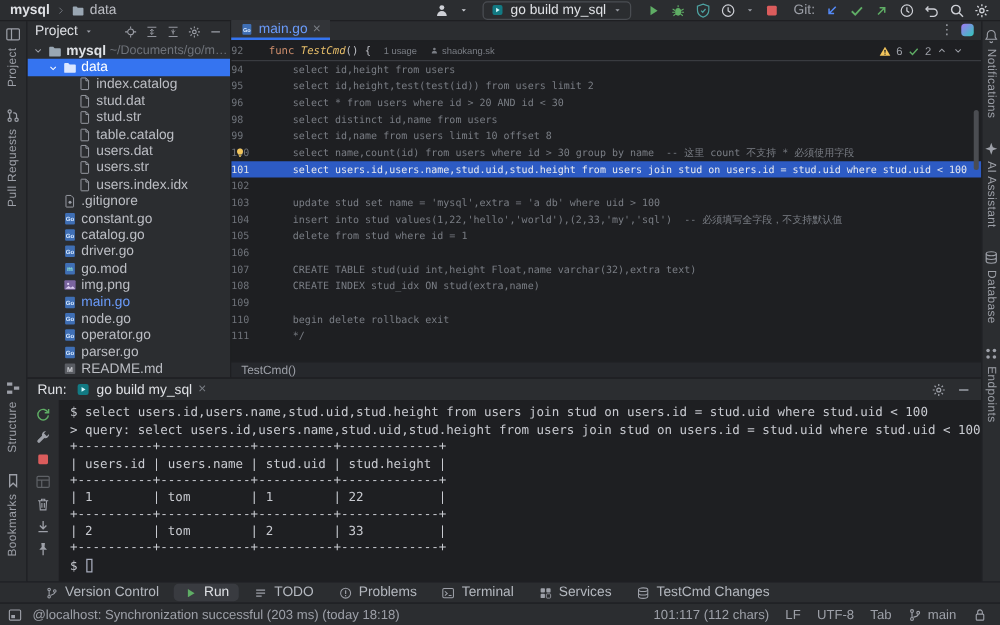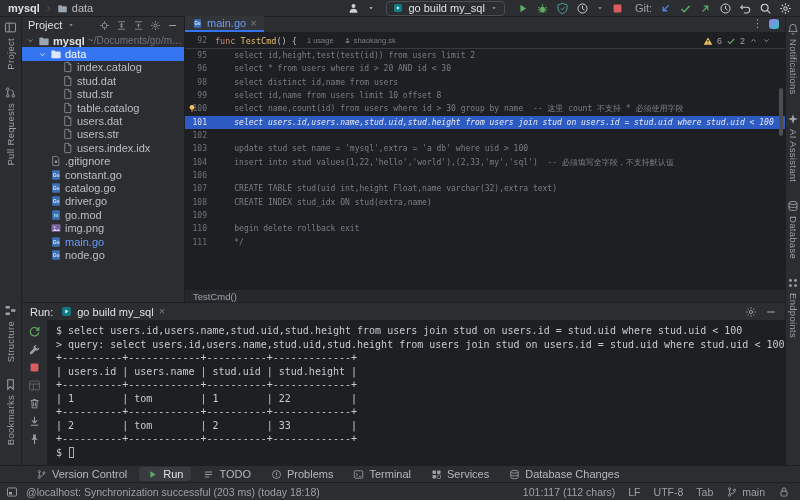--- a/index.html
+++ b/index.html
@@ -80,40 +80,40 @@
   .ed-tab .ico svg { width:11px; height:11px; }
   .ed-tab-label { color:#6a9bfa; }
   .tab-close { color:#7a7e85; font-size:11px; cursor:pointer; line-height:1; }
   .tabbar-right { display:flex; align-items:center; gap:6px; padding:0 6px 2px 0; margin-left:auto; }
   .more-dots { color:#9da0a8; font-size:11px; cursor:pointer; }
   .ai-dot { width:10px; height:10px; border-radius:3px; background:linear-gradient(135deg,#a177f4,#30c8b9); cursor:pointer; }
 
   .editor { position:relative; height:256px; overflow:hidden;
             font-family:"DejaVu Sans Mono", monospace; }
   .sticky { height:16px; display:flex; align-items:center; border-bottom:1px solid #393b40; background:#1e1f22; }
-  .gut { width:30px; flex:none; text-align:right; padding-right:8px; color:#6f737a; font-size:8px; }
+  .gut { width:30px; flex:none; text-align:left; padding-right:8px; color:#6f737a; font-size:8px; }
   .sticky .gut { color:#6f737a; }
   .ct { white-space:pre; font-size:8px; color:#7a7e85; }
   .sticky .ct { font-size:8.5px; }
   .kw { color:#cf8e6d; }
-  .fn { color:#e8bf6a; }
+  .fn { color:#e8bf6a;font-style:italic; }
   .pn { color:#bcbec4; }
   .usage { color:#7a7e85; font-size:7.5px; margin-left:10px; font-family:"Liberation Sans",sans-serif; }
   .author { display:flex; align-items:center; gap:3px; color:#7a7e85; font-size:7.5px; margin-left:10px;
             font-family:"Liberation Sans",sans-serif; }
   .author svg { width:7px; height:7px; }
   .inspect { display:flex; align-items:center; gap:4px; margin-left:auto; padding-right:14px;
              font-family:"Liberation Sans",sans-serif; font-size:9px; color:#9da0a8; }
   .inspect .ico svg { width:10px; height:10px; }
   .inspect .chev { color:#9da0a8; cursor:pointer; }
   .inspect .chev svg { width:9px; height:9px; }
   .rot180 svg { transform:rotate(180deg); }
   .code-line { position:relative; height:13.33px; display:flex; align-items:center; }
   .code-line.selline { background:#2d5bc4; }
-  .code-line.selline .ct { color:#e8eaf0;font-style:italic; }
+  .code-line.selline .ct { color:#e8eaf0; }
   .code-line.selline .gut { color:#dfe1e5; }
   .bulb { position:absolute; left:2px; top:1px; }
   .bulb svg { width:10px; height:10px; }
   .scrollthumb { position:absolute; right:2px; top:55px; width:4px; height:48px; background:#4b4d52; border-radius:2px; }
 
   .crumb { height:13px; background:#26282c; border-top:1px solid #1e1f22; display:flex; align-items:center;
            padding:0 8px; font-size:9.5px; color:#9da0a8; }
 
   
   .runpanel { height:163px; display:flex; flex-direction:column; border-top:1px solid #1e1f22; }
@@ -540,20 +540,50 @@
               </div>
               <div class="tree-row" style="padding-left: 16px;">
                 <span class="tw-ch"></span>
                 <span class="ico tico ti-go">
                   <svg viewBox="0 0 16 16" aria-hidden="true">
                     <rect x="2.8" y="1.8" width="10.4" height="12.4" rx="1.2" fill="#3f6fb5"></rect>
                     <text x="8" y="10.8" text-anchor="middle" font-size="6.5" font-family="Liberation Sans,sans-serif" font-weight="bold" fill="#d6e8ff">Go</text>
                   </svg>
                 </span>
                 <span class="tree-label">node.go</span>
+              </div>
+              <div class="tree-row" style="padding-left: 16px;">
+                <span class="tw-ch"></span>
+                <span class="ico tico ti-go">
+                  <svg viewBox="0 0 16 16" aria-hidden="true">
+                    <rect x="2.8" y="1.8" width="10.4" height="12.4" rx="1.2" fill="#3f6fb5"></rect>
+                    <text x="8" y="10.8" text-anchor="middle" font-size="6.5" font-family="Liberation Sans,sans-serif" font-weight="bold" fill="#d6e8ff">Go</text>
+                  </svg>
+                </span>
+                <span class="tree-label">operator.go</span>
+              </div>
+              <div class="tree-row" style="padding-left: 16px;">
+                <span class="tw-ch"></span>
+                <span class="ico tico ti-go">
+                  <svg viewBox="0 0 16 16" aria-hidden="true">
+                    <rect x="2.8" y="1.8" width="10.4" height="12.4" rx="1.2" fill="#3f6fb5"></rect>
+                    <text x="8" y="10.8" text-anchor="middle" font-size="6.5" font-family="Liberation Sans,sans-serif" font-weight="bold" fill="#d6e8ff">Go</text>
+                  </svg>
+                </span>
+                <span class="tree-label">parser.go</span>
+              </div>
+              <div class="tree-row" style="padding-left: 16px;">
+                <span class="tw-ch"></span>
+                <span class="ico tico ti-md">
+                  <svg viewBox="0 0 16 16" aria-hidden="true">
+                    <rect x="2.4" y="2.4" width="11.2" height="11.2" rx="1.2" fill="#5a5d63"></rect>
+                    <text x="8" y="11" text-anchor="middle" font-size="7.5" font-family="Liberation Sans,sans-serif" font-weight="bold" fill="#d3d5da">M</text>
+                  </svg>
+                </span>
+                <span class="tree-label">README.md</span>
               </div>
             </div>
         </section>
 
         <section class="ed-col">
           <div class="tabbar">
             <div class="ed-tab">
               <span class="ico">
                   <svg viewBox="0 0 16 16" aria-hidden="true">
                     <rect x="2.8" y="1.8" width="10.4" height="12.4" rx="1.2" fill="#3f6fb5"></rect>
@@ -605,20 +635,24 @@
                   </span>
                 <span class="ico chev">
                     <svg viewBox="0 0 16 16" aria-hidden="true">
                       <path d="M4.2 6.3 8 10l3.8-3.7" fill="none" stroke="currentColor" stroke-width="1.5"></path>
                     </svg>
                   </span>
               </span>
             </div>
             <div id="code">
                 <div class="code-line">
+                  <span class="gut">94</span>
+                  <span class="ct">    select id,height from users</span>
+                </div>
+                <div class="code-line">
                   <span class="gut">95</span>
                   <span class="ct">    select id,height,test(test(id)) from users limit 2</span>
                 </div>
                 <div class="code-line">
                   <span class="gut">96</span>
                   <span class="ct">    select * from users where id &gt; 20 AND id &lt; 30</span>
                 </div>
                 <div class="code-line">
                   <span class="gut">98</span>
                   <span class="ct">    select distinct id,name from users</span>
@@ -645,20 +679,24 @@
                   <span class="gut">102</span>
                   <span class="ct"></span>
                 </div>
                 <div class="code-line">
                   <span class="gut">103</span>
                   <span class="ct">    update stud set name = 'mysql',extra = 'a db' where uid &gt; 100</span>
                 </div>
                 <div class="code-line">
                   <span class="gut">104</span>
                   <span class="ct">    insert into stud values(1,22,'hello','world'),(2,33,'my','sql')  -- 必须填写全字段，不支持默认值</span>
+                </div>
+                <div class="code-line">
+                  <span class="gut">105</span>
+                  <span class="ct">    delete from stud where id = 1</span>
                 </div>
                 <div class="code-line">
                   <span class="gut">106</span>
                   <span class="ct"></span>
                 </div>
                 <div class="code-line">
                   <span class="gut">107</span>
                   <span class="ct">    CREATE TABLE stud(uid int,height Float,name varchar(32),extra text)</span>
                 </div>
                 <div class="code-line">
@@ -871,21 +909,21 @@
         </span>
         <span>Services</span>
       </div>
       <div class="tw-tab">
         <span class="ico twico">
           <svg viewBox="0 0 16 16" aria-hidden="true">
             <ellipse cx="8" cy="4" rx="5.4" ry="2.1" fill="none" stroke="currentColor" stroke-width="1.2"></ellipse>
             <path d="M2.6 4v8c0 1.2 2.4 2.1 5.4 2.1s5.4-.9 5.4-2.1V4M2.6 8c0 1.2 2.4 2.1 5.4 2.1S13.4 9.2 13.4 8" fill="none" stroke="currentColor" stroke-width="1.2"></path>
           </svg>
         </span>
-        <span>Database Changes</span>
+        <span>TestCmd Changes</span>
       </div>
     </nav>
 
   <footer class="statusbar">
     <span class="ico" style="color:#9da0a8;">
         <svg viewBox="0 0 16 16" aria-hidden="true">
           <rect x="2" y="2.6" width="12" height="10.8" rx="1.2" fill="none" stroke="currentColor" stroke-width="1.2"></rect>
           <rect x="4" y="8" width="4" height="3.4" fill="currentColor"></rect>
         </svg>
       </span>

